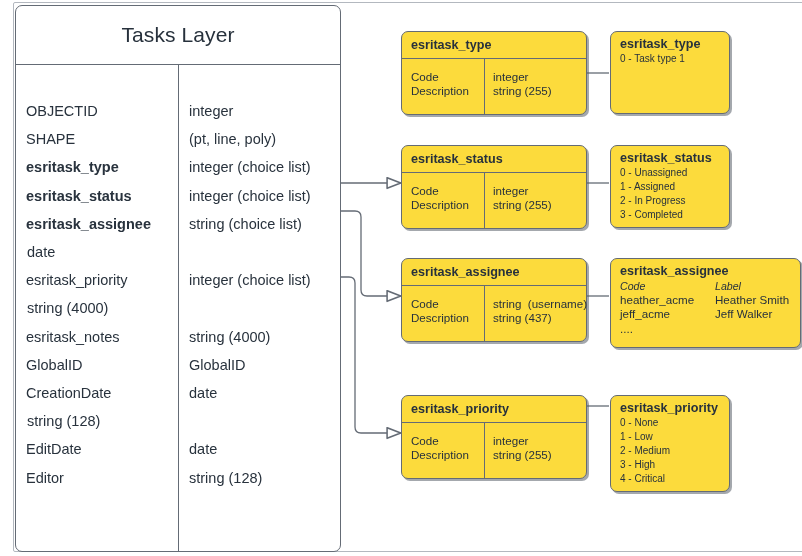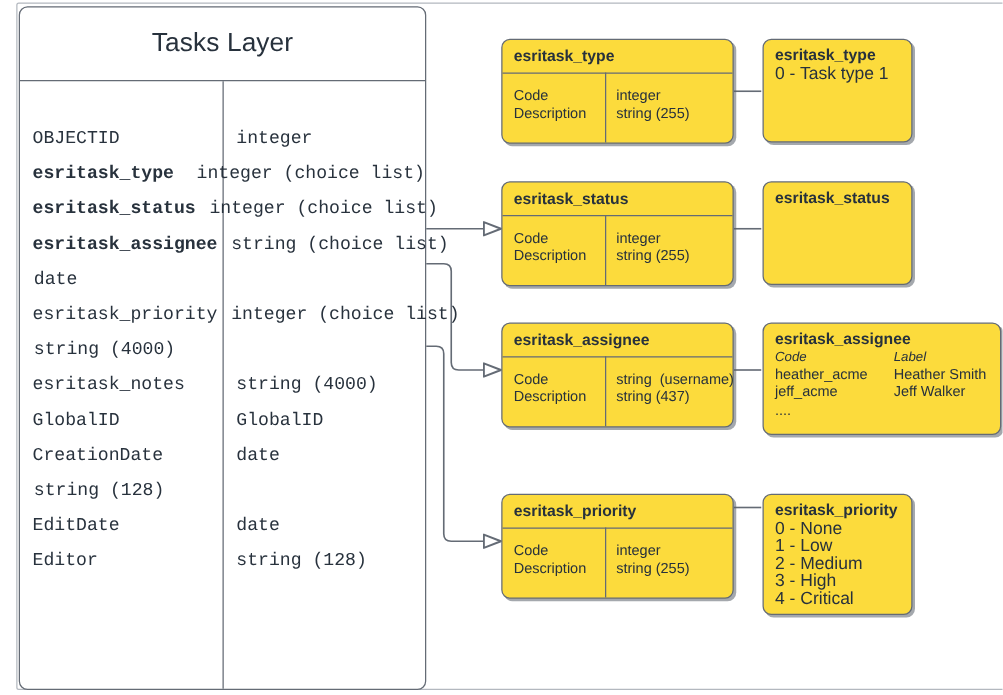--- a/index.html
+++ b/index.html
@@ -69,21 +69,20 @@
     top: 0;
     bottom: 0;
     width: 0;
     border-left: 1.4px solid #646b75;
   }
   .field-row {
     position: relative;
     height: 28.2px;
     display: flex;
     align-items: center;
-    font-family: Liberation Mono, monospace;
   }
   #field-rows { padding-top: 32px; }
   .field-name {
     width: 162px;
     padding-left: 10px;
     box-sizing: border-box;
     font-size: 14.5px;
     color: #28323d;
     white-space: nowrap;
   }
@@ -143,21 +142,21 @@
     line-height: 14.4px;
     color: #27313c;
     white-space: pre;
   }
   .def-left { left: 9px; }
   .def-right { left: 91px; }
 
   
   .val-box { padding: 5px 0 0 9px; }
   .val-lines {
-    font-size: 14px;
+    font-size: 10px;
     line-height: 13.9px;
     color: #27313c;
     white-space: pre;
   }
   .val-box .ybox-title { margin-bottom: 1px; }
 
   
   #assignee-values-grid {
     display: grid;
     grid-template-columns: 95px auto;
@@ -186,20 +185,24 @@
   <div id="outer-frame"></div>
 
   <div id="tasks-layer">
     <div id="tasks-title">Tasks Layer</div>
     <div id="tasks-body">
       <div id="tasks-col-divider"></div>
       <div id="field-rows">
           <div class="field-row">
             <div class="field-name">OBJECTID</div>
             <div class="field-type">integer</div>
+          </div>
+          <div class="field-row">
+            <div class="field-name">SHAPE</div>
+            <div class="field-type">(pt, line, poly)</div>
           </div>
           <div class="field-row">
             <div class="field-name key">esritask_type</div>
             <div class="field-type">integer (choice list)</div>
           </div>
           <div class="field-row">
             <div class="field-name key">esritask_status</div>
             <div class="field-type">integer (choice list)</div>
           </div>
           <div class="field-row">
@@ -312,20 +315,24 @@
     </div>
   </div>
 
   <div class="ybox val-box" style="left:599px; top:31px; width:120px; height:83px;">
     <div class="ybox-title">esritask_type</div>
     <div class="val-lines">0 - Task type 1</div>
   </div>
 
   <div class="ybox val-box" style="left:599px; top:145px; width:120px; height:83px;">
     <div class="ybox-title">esritask_status</div>
+    <div class="val-lines">0 - Unassigned
+1 - Assigned
+2 - In Progress
+3 - Completed</div>
   </div>
 
   <div class="ybox val-box" style="left:599px; top:258px; width:191px; height:90px;">
     <div class="ybox-title">esritask_assignee</div>
     <div id="assignee-values-grid">
       <div class="hdr">Code</div>
       <div class="hdr">Label</div>
     <div>heather_acme</div>
         <div>Heather Smith</div>
         <div>jeff_acme</div>

